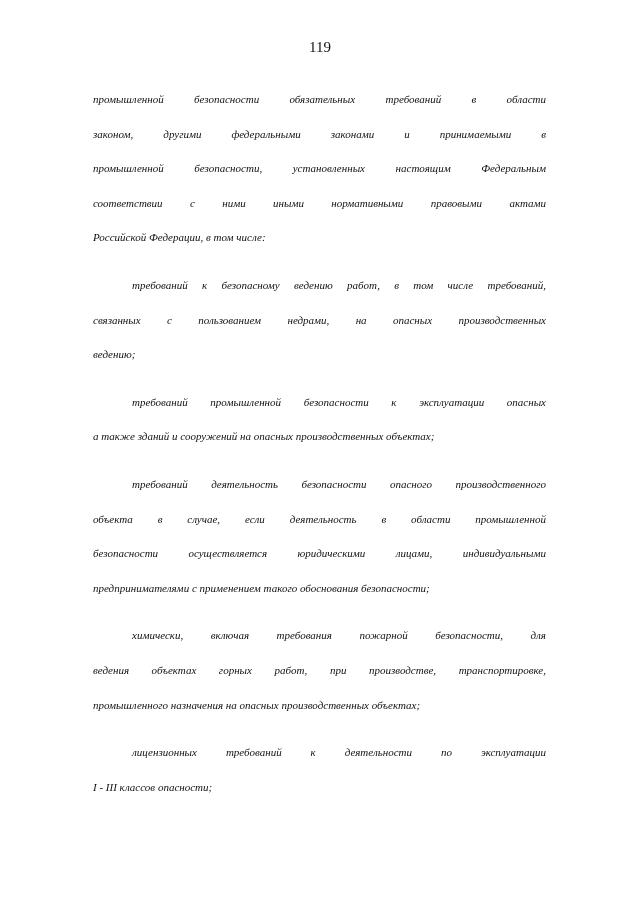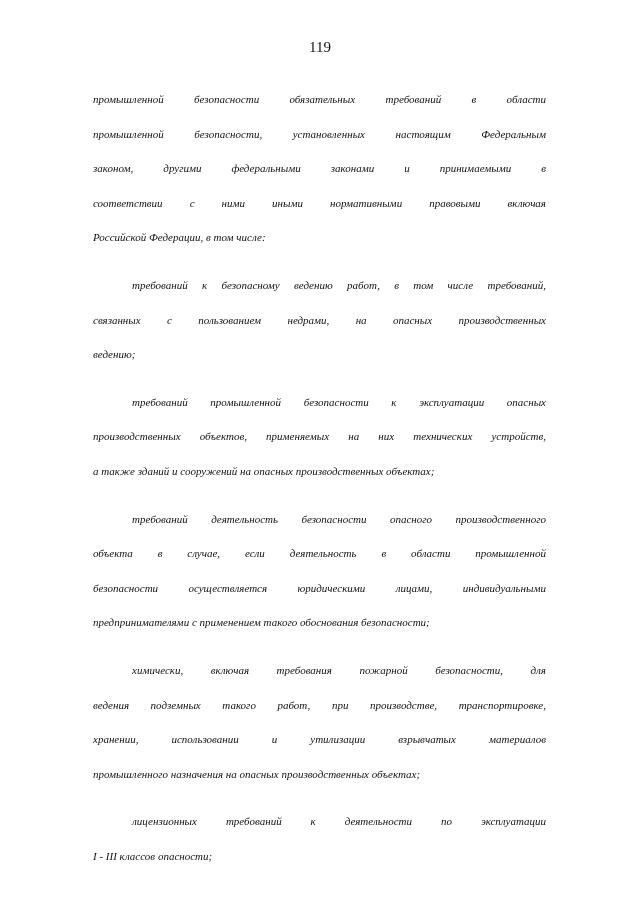--- a/index.html
+++ b/index.html
@@ -27,49 +27,47 @@
 </head>
 <body>
 
 <div class="page">
   <div class="page-number">119</div>
 
   <div class="body-text">
 
     <div class="para">
       <span class="line">промышленной безопасности обязательных требований в области</span>
+      <span class="line">законом, другими федеральными законами и принимаемыми в</span>
       <span class="line">промышленной безопасности, установленных настоящим Федеральным</span>
-      <span class="line">законом, другими федеральными законами и принимаемыми в</span>
-      <span class="line">соответствии с ними иными нормативными правовыми включая</span>
+      <span class="line">соответствии с ними иными нормативными правовыми актами</span>
       <span class="line last">Российской Федерации, в том числе:</span>
     </div>
 
     <div class="para">
       <span class="line first-indent">требований к безопасному ведению работ, в том числе требований,</span>
       <span class="line">связанных с пользованием недрами, на опасных производственных</span>
       <span class="line last">ведению;</span>
     </div>
 
     <div class="para">
       <span class="line first-indent">требований промышленной безопасности к эксплуатации опасных</span>
-      <span class="line">производственных объектов, применяемых на них технических устройств,</span>
       <span class="line last">а также зданий и сооружений на опасных производственных объектах;</span>
     </div>
 
     <div class="para">
       <span class="line first-indent">требований деятельность безопасности опасного производственного</span>
       <span class="line">объекта в случае, если деятельность в области промышленной</span>
       <span class="line">безопасности осуществляется юридическими лицами, индивидуальными</span>
       <span class="line last">предпринимателями с применением такого обоснования безопасности;</span>
     </div>
 
     <div class="para">
       <span class="line first-indent">химически, включая требования пожарной безопасности, для</span>
-      <span class="line">ведения подземных такого работ, при производстве, транспортировке,</span>
-      <span class="line">хранении, использовании и утилизации взрывчатых материалов</span>
+      <span class="line">ведения объектах горных работ, при производстве, транспортировке,</span>
       <span class="line last">промышленного назначения на опасных производственных объектах;</span>
     </div>
 
     <div class="para">
       <span class="line first-indent">лицензионных требований к деятельности по эксплуатации</span>
       <span class="line last">I - III классов опасности;</span>
     </div>
   </div>
 </div>
 

